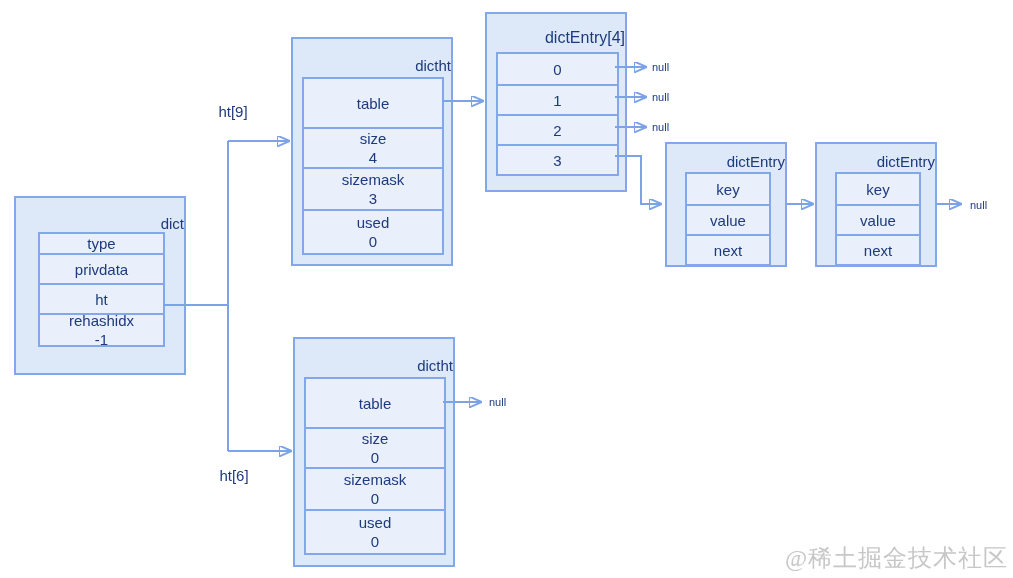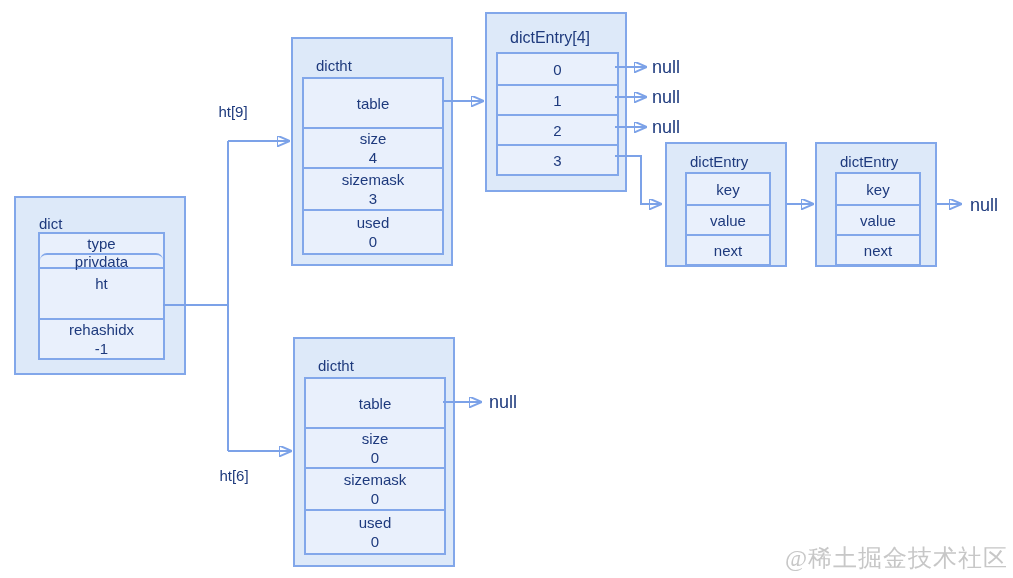--- a/index.html
+++ b/index.html
@@ -13,41 +13,41 @@
   html,body{margin:0;padding:0;background:#fff;}
   #canvas{
     position:relative;width:1013px;height:578px;background:#ffffff;
     font-family:"Liberation Sans", sans-serif;color:var(--text);overflow:hidden;
   }
   .box{
     position:absolute;background:var(--box-fill);
     border:2px solid var(--border);box-sizing:border-box;z-index:1;
   }
   .box-title{
-    position:absolute;left:0;right:0;text-align:left;
+    position:absolute;left:0;right:0;text-align:right;
     font-size:15px;line-height:20px;color:var(--text);padding-left:23px;
   }
   .tbl{
     position:absolute;border:2px solid var(--border);background:var(--row-fill);
     box-sizing:border-box;
   }
   .row{
     display:flex;flex-direction:column;justify-content:center;align-items:center;
     box-sizing:border-box;border-top:2px solid var(--border);
     font-size:15px;line-height:19px;
   }
   .row:first-child{border-top:none;}
   .lbl,.val{white-space:nowrap;}
   .val:empty{display:none;}
   .float-label{
     position:absolute;font-size:15px;line-height:20px;color:var(--text);
     text-align:center;z-index:1;
   }
   .null-label{
-    position:absolute;font-size:18px;line-height:22px;color:var(--text);z-index:1;
+    position:absolute;font-size:11px;line-height:22px;color:var(--text);z-index:1;
   }
   #wire-layer{
     position:absolute;left:0;top:0;width:1013px;height:578px;
     z-index:2;pointer-events:none;
   }
   #wire-layer path{stroke:var(--arrow);stroke-width:2;fill:none;}
   .arrowhead{fill:var(--arrow);stroke:none;}
   #watermark{
     position:absolute;right:5px;bottom:4px;z-index:1;
     font-family:"Liberation Serif", serif;font-size:24px;letter-spacing:1px;
@@ -59,29 +59,29 @@
 
 <div id="canvas">
 
   <div class="box" style="left:14px;top:196px;width:172px;height:179px;">
     <div class="box-title" style="top:16px;">dict</div>
     <div class="tbl" style="left:22px;top:34px;width:127px;">
       <div class="row" style="height:19px;">
         <div class="lbl">type</div>
 
       </div>
-      <div class="row" style="height:14px;border-radius:14px;">
+      <div class="row" style="height:30px;">
         <div class="lbl">privdata</div>
 
       </div>
       <div class="row" style="height:30px;align-items:center;">
         <div class="lbl">ht</div>
 
       </div>
-      <div class="row" style="height:40px;margin-top:21px;">
+      <div class="row" style="height:32px;">
         <div class="lbl">rehashidx</div>
         <div class="val">-1</div>
       </div>
     </div>
   </div>
 
   <div class="box" style="left:291px;top:37px;width:162px;height:229px;">
     <div class="box-title" style="top:17px;">dictht</div>
     <div class="tbl" style="left:9px;top:38px;width:142px;">
       <div class="row" style="height:48px;">

